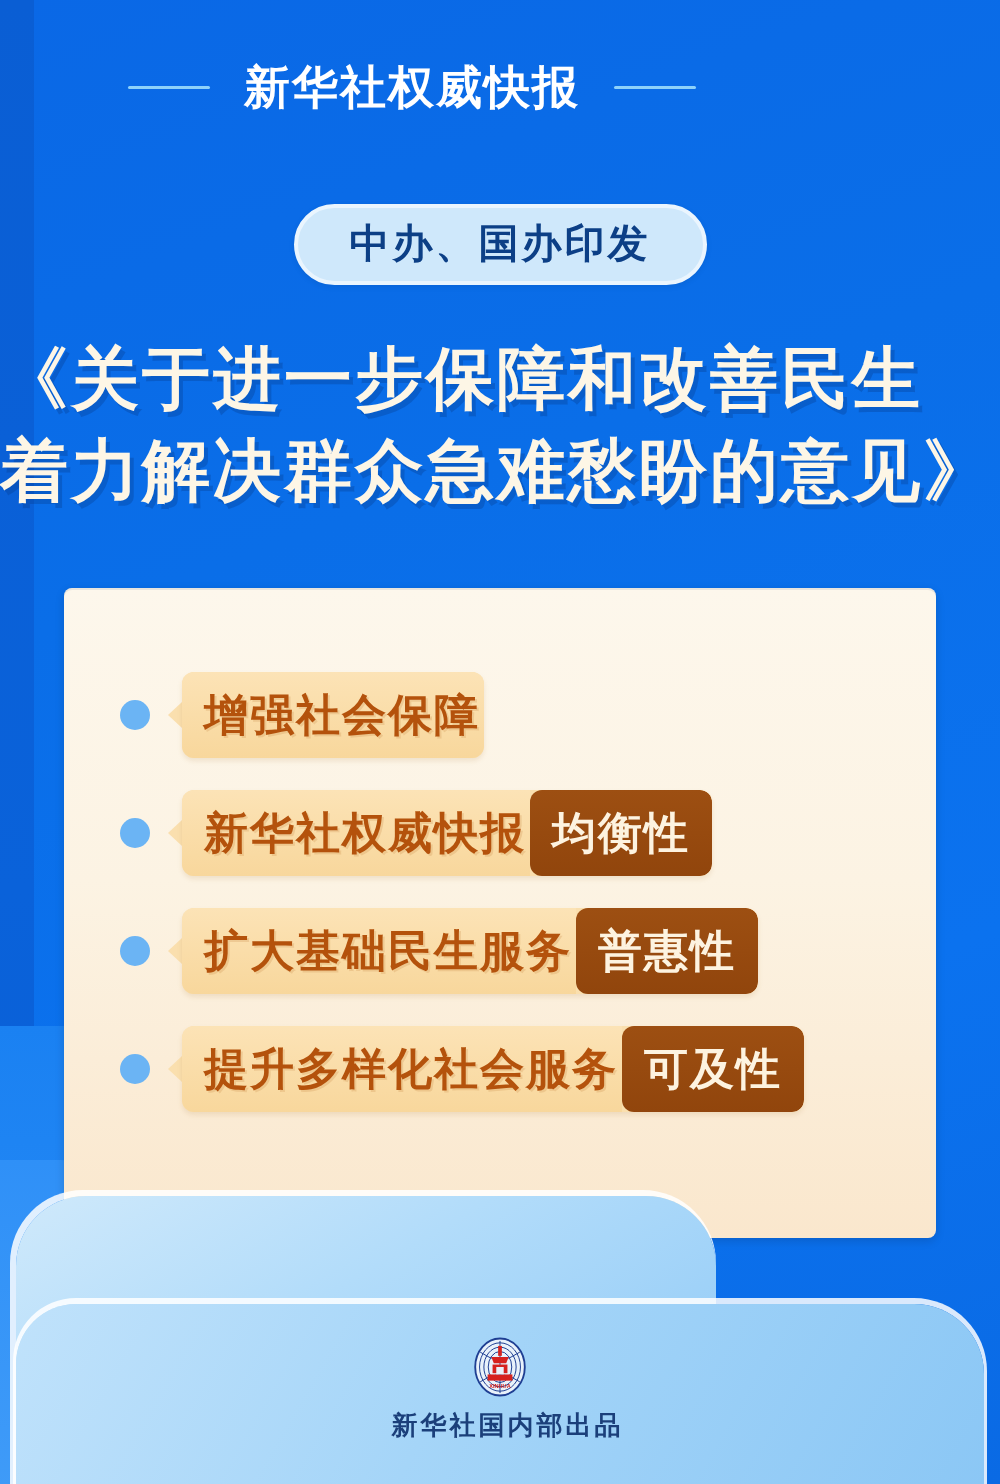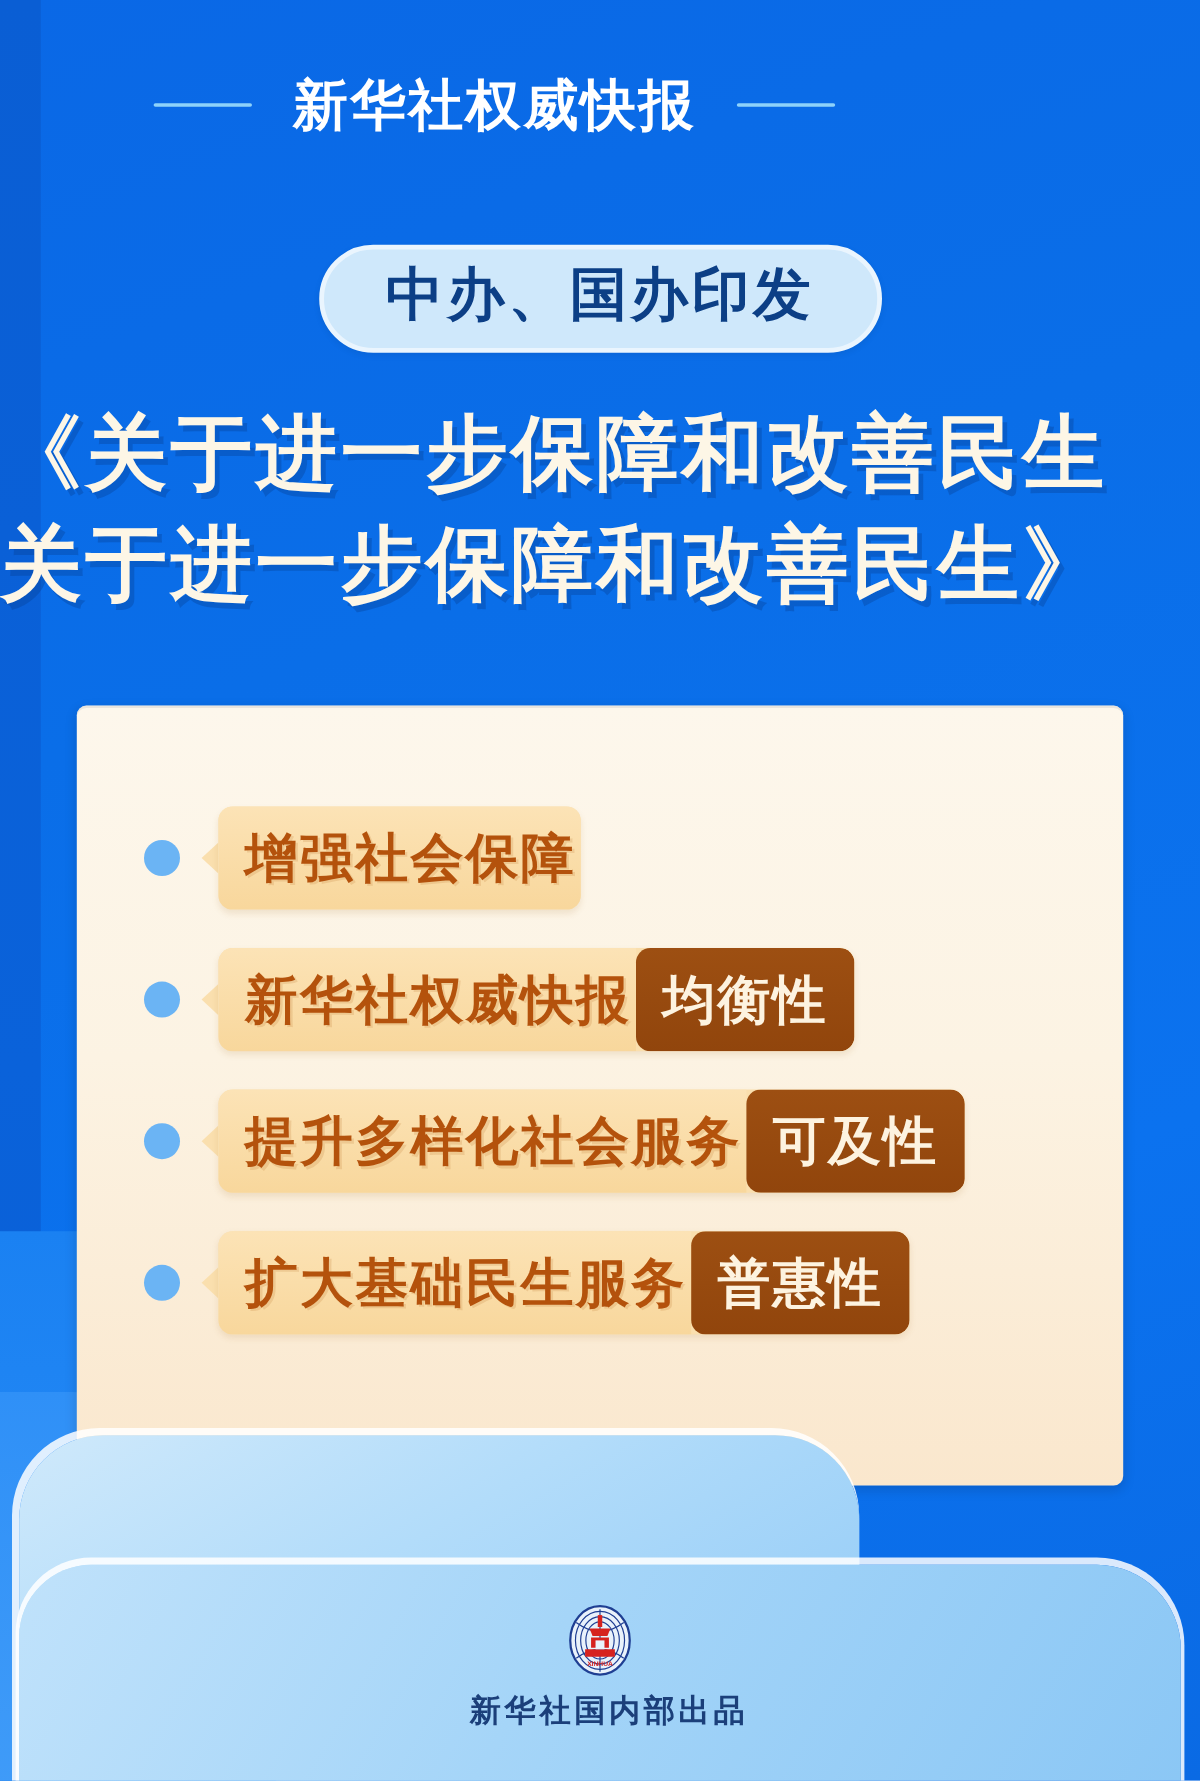--- a/index.html
+++ b/index.html
@@ -82,21 +82,21 @@
     top: 204px;
     width: 1000px;
     display: flex;
     justify-content: center;
   }
   .badge {
     background: #cfe8fb;
     border: 4px solid #eaf5fe;
     border-radius: 46px;
     padding: 13px 52px 16px 52px;
-    font-size: 48px;
+    font-size: 40px;
     font-weight: bold;
     color: #0c3f86;
     letter-spacing: 3px;
     line-height: 1.1;
     white-space: nowrap;
     box-shadow: 0 2px 6px rgba(0,0,0,0.07);
   }
 
   
   .title-block {
@@ -251,21 +251,21 @@
     <div class="header-title">新华社权威快报</div>
     <div class="rule"></div>
   </div>
 
   <div class="badge-wrap">
     <div class="badge">中办、国办印发</div>
   </div>
 
   <div class="title-block">
     <div class="title-line">《关于进一步保障和改善民生</div>
-    <div class="title-line">关于进一步保障和改善民生》</div>
+    <div class="title-line">着力解决群众急难愁盼的意见》</div>
   </div>
 
   <div class="card">
     <div class="rows">
 
       <div class="row">
         <div class="bullet"></div>
         <div class="notch"></div>
         <div class="pill">
           <div class="pill-label">增强社会保障</div>
@@ -278,31 +278,31 @@
         <div class="pill">
           <div class="pill-label">新华社权威快报</div>
           <div class="pill-tag">均衡性</div>
         </div>
       </div>
 
       <div class="row">
         <div class="bullet"></div>
         <div class="notch"></div>
         <div class="pill">
-          <div class="pill-label">提升多样化社会服务</div>
-          <div class="pill-tag">可及性</div>
+          <div class="pill-label">扩大基础民生服务</div>
+          <div class="pill-tag">普惠性</div>
         </div>
       </div>
 
       <div class="row">
         <div class="bullet"></div>
         <div class="notch"></div>
         <div class="pill">
-          <div class="pill-label">扩大基础民生服务</div>
-          <div class="pill-tag">普惠性</div>
+          <div class="pill-label">提升多样化社会服务</div>
+          <div class="pill-tag">可及性</div>
         </div>
       </div>
 
     </div>
   </div>
 
   <div class="footer-shape-a"></div>
   <div class="footer-shape-b"></div>
 
   <div class="footer-content">

